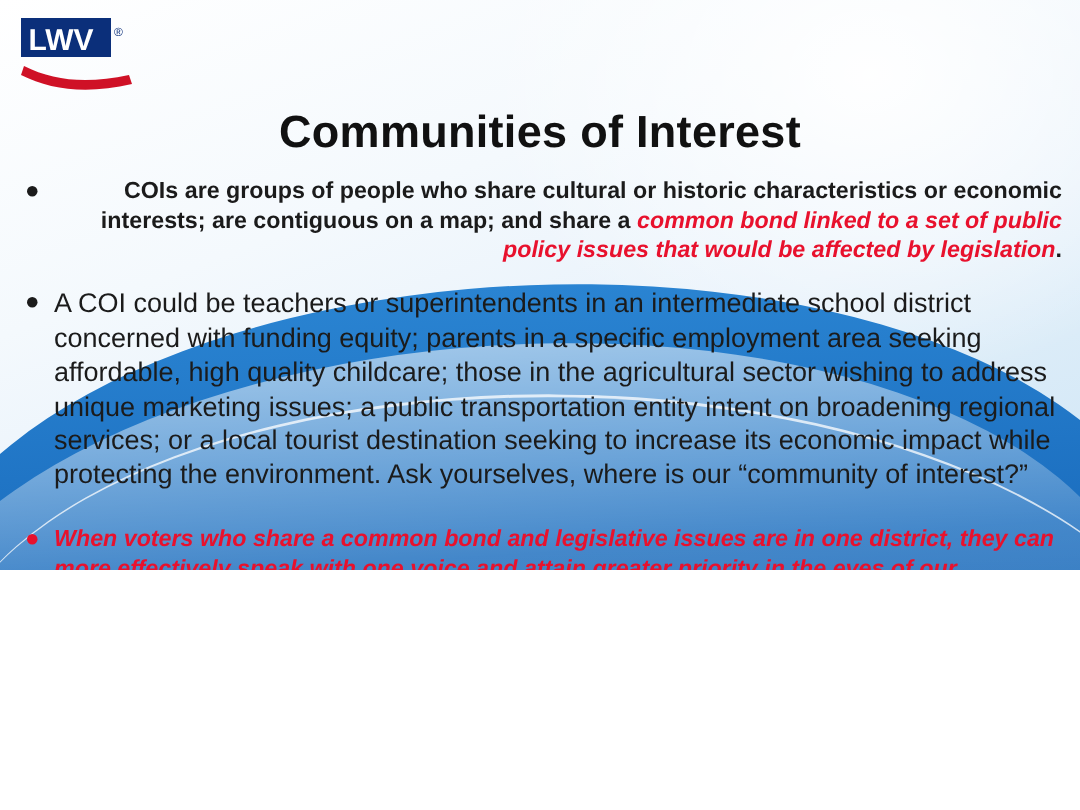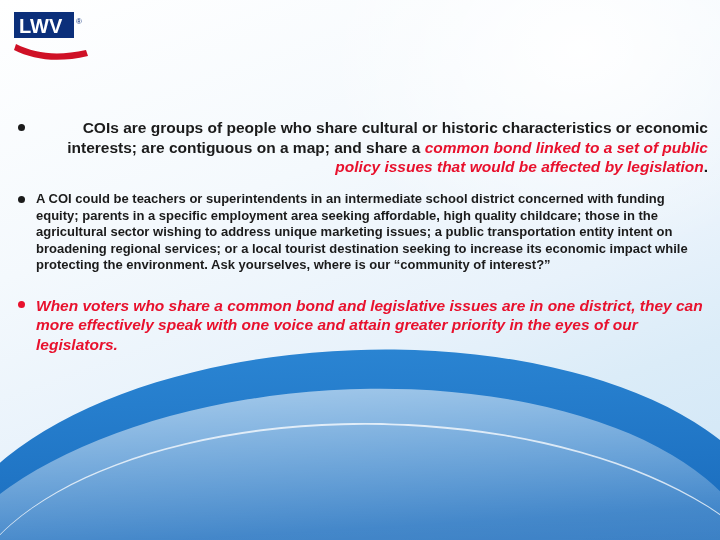--- a/index.html
+++ b/index.html
@@ -9,21 +9,21 @@
   body {
     width: 720px;
     height: 540px;
     overflow: hidden;
     font-family: "Liberation Sans", sans-serif;
     background: #ffffff;
   }
   .slide {
     position: relative;
     width: 720px;
-    height: 540px;
+    height: 380px;
     background: linear-gradient(160deg, #ffffff 0%, #f4f9fd 35%, #e8f2fb 60%, #dbecf8 75%, #cfe5f6 100%);
     overflow: hidden;
   }
   
   .wave-bottom {
     position: absolute;
     left: -60px;
     right: -60px;
     bottom: -170px;
     height: 360px;
@@ -115,22 +115,22 @@
     font-size: 15.5px;
     font-weight: bold;
     text-align: right;
   }
   .b1 .red {
     color: #e8112d;
     font-style: italic;
     font-weight: bold;
   }
   .b2 {
-    font-size: 13px;
-    font-weight: bold;
+    font-size: 18px;
+    font-weight: normal;
     margin-top: 12px;
   }
   .b3 {
     font-size: 15.5px;
     color: #e8112d;
     font-style: italic;
     font-weight: bold;
     margin-top: 22px;
   }
   .b3 .tail {
@@ -149,20 +149,21 @@
 
   <div class="logo">
     <svg width="90" height="52" viewBox="0 0 90 52" xmlns="http://www.w3.org/2000/svg" aria-hidden="true">
       <rect x="0" y="2" width="60" height="26" fill="#0b2f7a"></rect>
       <text x="5" y="23" font-family="Liberation Sans, sans-serif" font-size="20" font-weight="bold" fill="#ffffff">LWV</text>
       <text x="62" y="14" font-family="Liberation Sans, sans-serif" font-size="8" fill="#0b2f7a">®</text>
       <path d="M2 34 C 22 44, 44 46, 72 40 L 74 46 C 44 53, 20 50, 0 40 Z" fill="#cf1126"></path>
     </svg>
   </div>
 
+  <div class="title">Communities of Interest</div>
 
   <div class="body">
 
     <div class="bullet b1">
       <span class="dot"></span>
       <span>COIs are groups of people who share cultural or historic characteristics or economic interests; are contiguous on a map; and share a </span><span class="red">common bond linked to a set of public policy issues that would be affected by legislation</span><span>.</span>
     </div>
 
     <div class="bullet b2">
       <span class="dot"></span>

